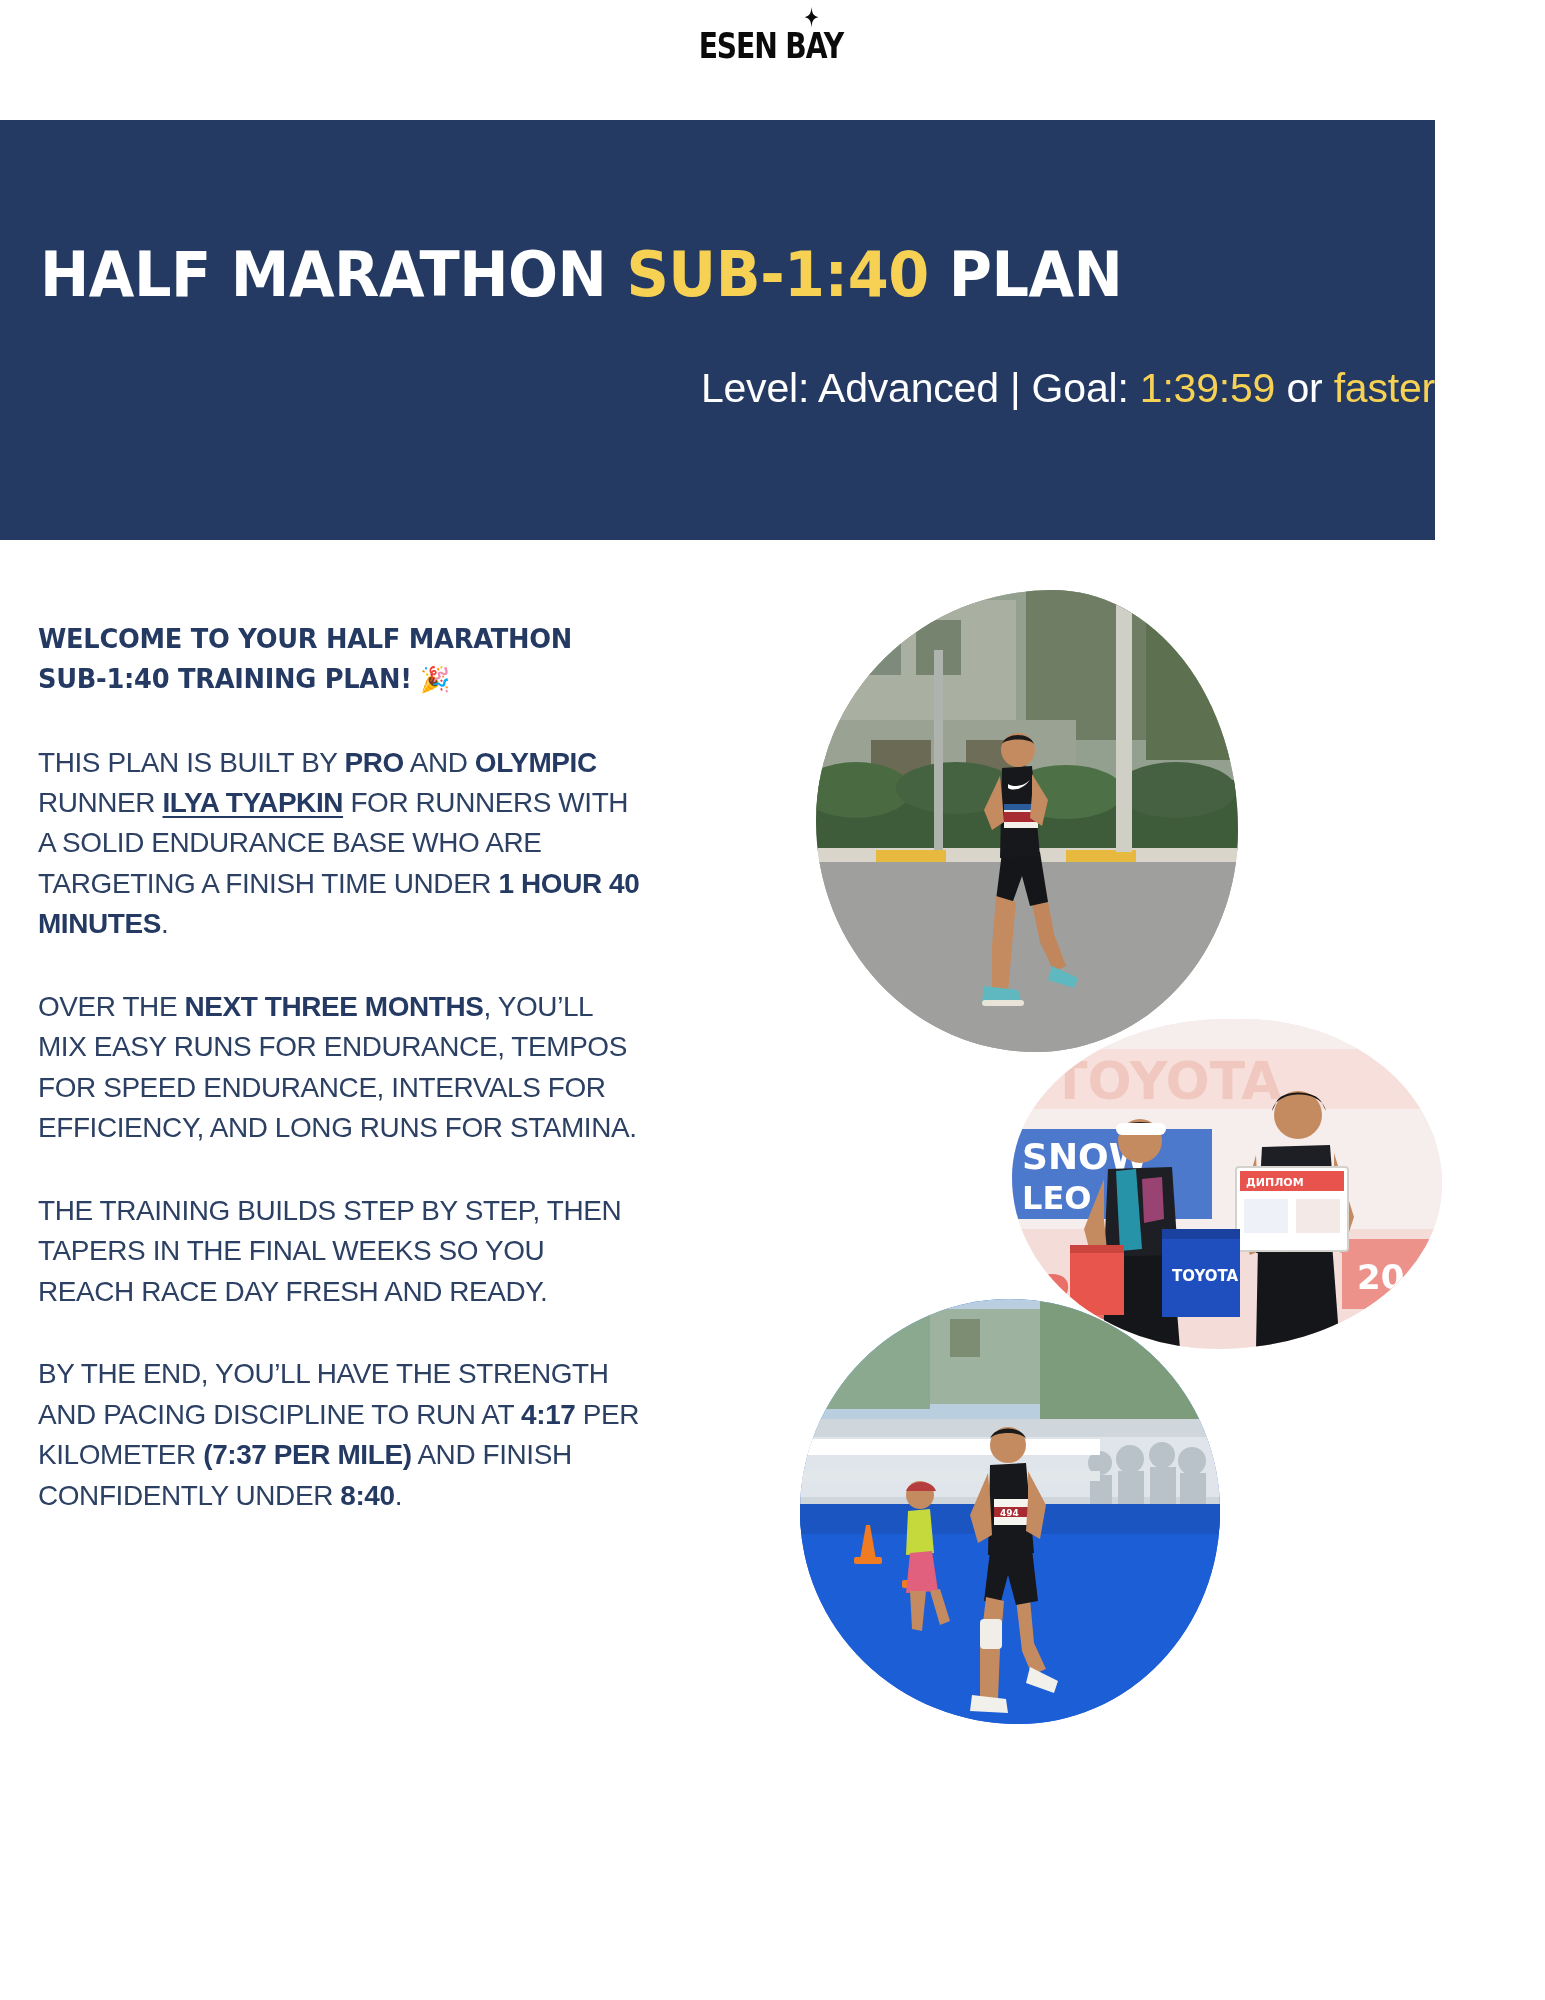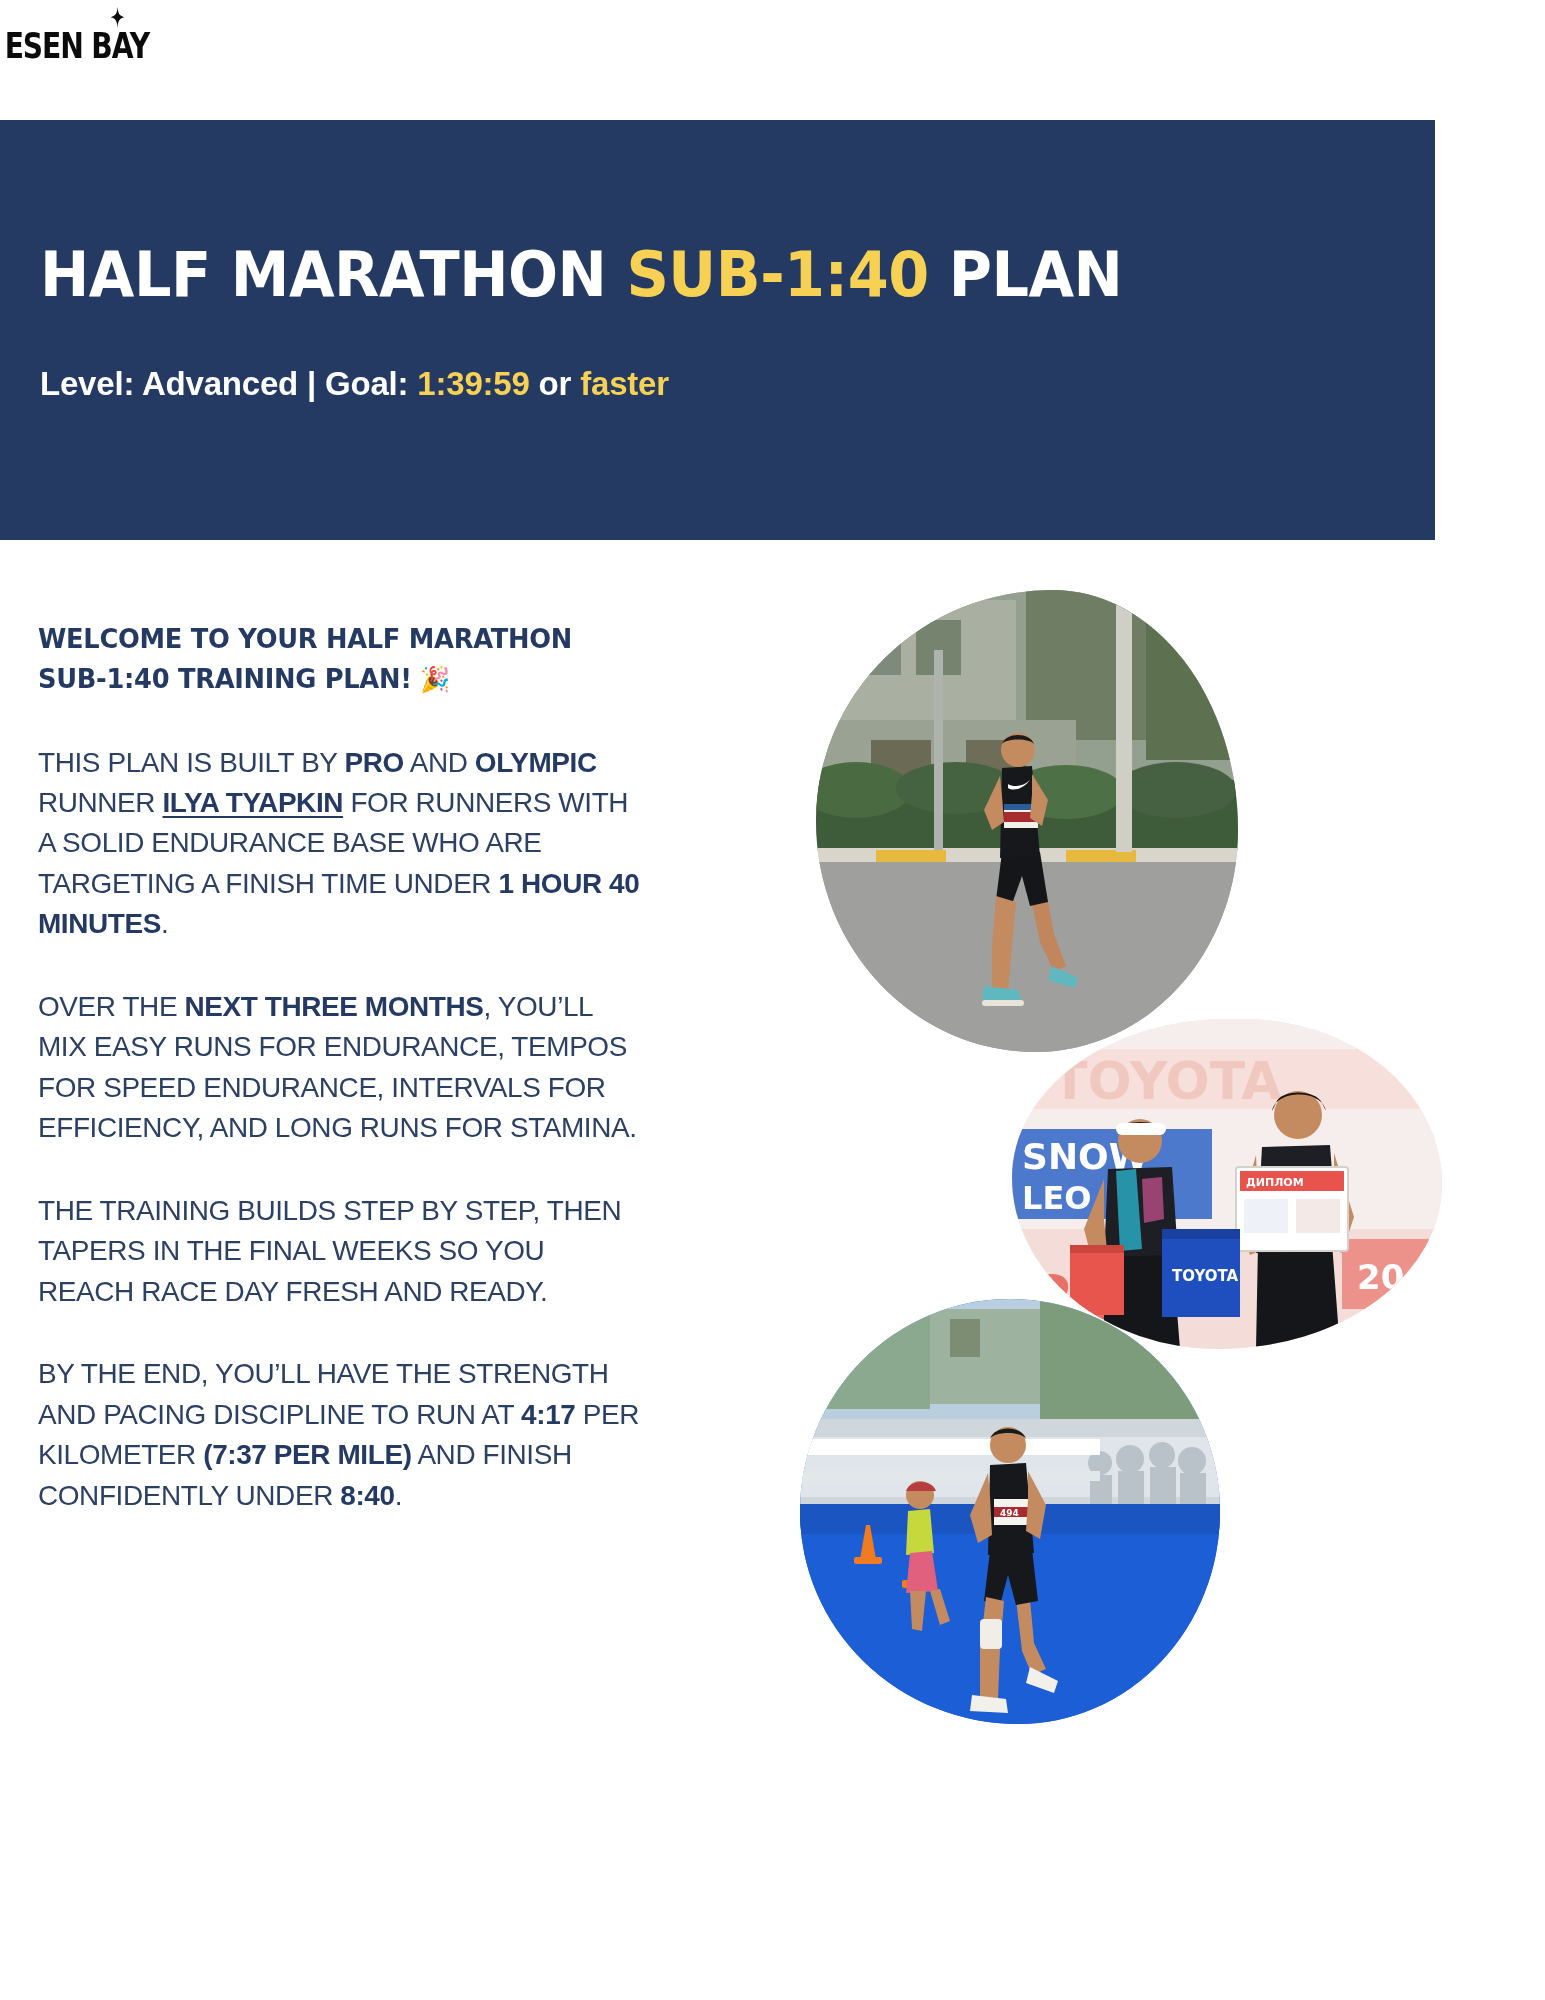--- a/index.html
+++ b/index.html
@@ -11,20 +11,21 @@
     font-family: "Liberation Sans", sans-serif;
     overflow: hidden;
     position: relative;
   }
 
   
   .logo-bar {
     height: 90px;
     display: flex;
     align-items: center;
+    justify-content: center;
     position: relative;
   }
   .logo {
     position: relative;
     font-family: "DejaVu Sans", sans-serif;
     font-weight: 700;
     font-size: 30px;
     letter-spacing: -1.2px;
     color: #0b0b0b;
     transform: scaleY(1.18) scaleX(0.94);
@@ -57,25 +58,26 @@
     letter-spacing: -0.5px;
     color: #ffffff;
     transform: scaleX(0.95);
     transform-origin: left center;
     margin-top: 32px;
     white-space: nowrap;
   }
   .banner-title .hl { color: #f6d154; }
   .banner-sub {
     margin-top: 58px;
-    font-size: 33px;
-    font-weight: 700;
+    font-size: 41px;
+    font-weight: 400;
     color: #ffffff;
     letter-spacing: -0.2px;
     white-space: nowrap;
+    text-align: right;
   }
   .banner-sub .hl { color: #f6d154; }
 
   
   .content {
     position: absolute;
     top: 595px;
     left: 0;
     width: 1545px;
     height: 1405px;

